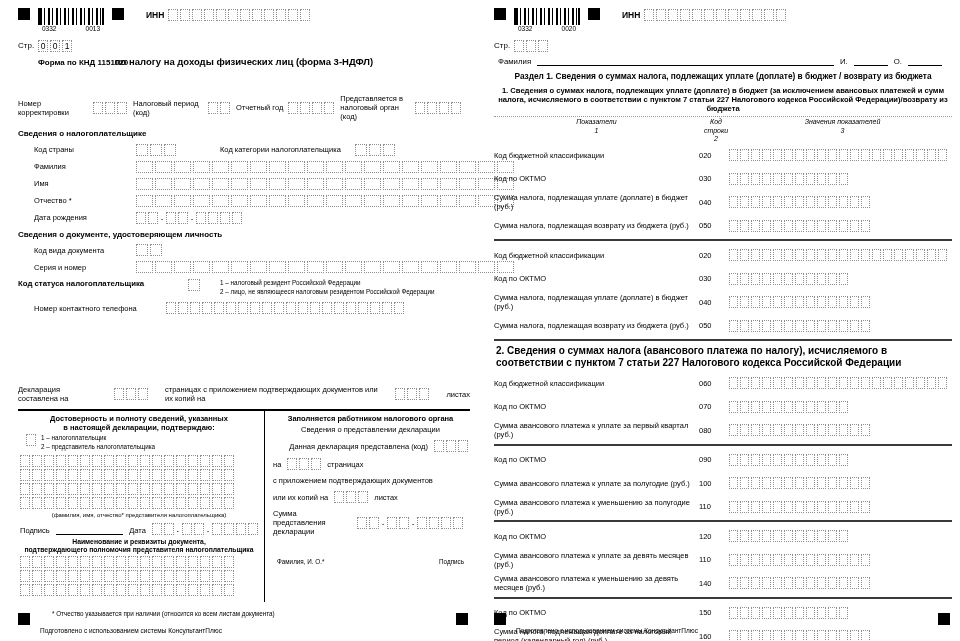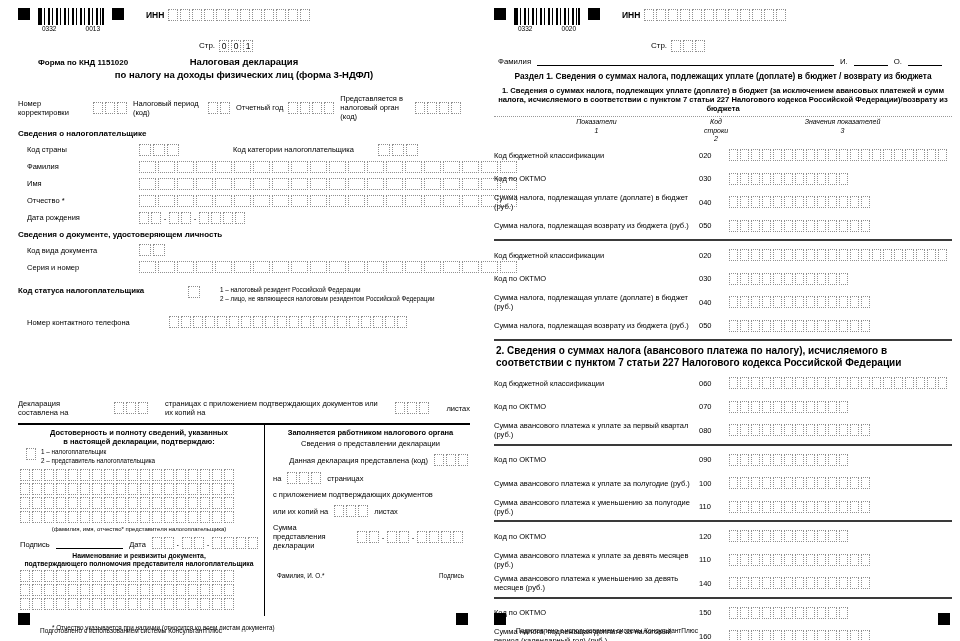--- a/index.html
+++ b/index.html
@@ -10,44 +10,44 @@
   .page2{padding:8px 8px 0 14px;}
 
   
   .reg-row{display:flex;align-items:flex-start;height:30px;}
   .sq{width:12px;height:12px;background:#000;flex:none;}
   .barcode-wrap{margin:0 8px;text-align:center;}
   .barcode{width:62px;height:17px;background:repeating-linear-gradient(90deg,#000 0 2px,#fff 2px 4px,#000 4px 5px,#fff 5px 8px);border-left:2px solid #000;border-right:2px solid #000;}
   .barcode-digits{font-size:6.5px;display:flex;justify-content:space-between;padding:0 4px;}
   .inn-group{display:flex;align-items:center;margin-left:10px;margin-top:1px;gap:4px;}
   .inn-label{font-weight:bold;font-size:8.5px;margin-left:12px;}
-  .str-row{display:flex;justify-content:center;align-items:center;gap:4px;margin:2px 36px 0 0;}
+  .str-row{display:flex;justify-content:flex-start;align-items:center;gap:4px;margin:2px 36px 0 0;}
   .str-label{font-size:8px;}
 
   
   .cellbox{display:inline-flex;gap:2px;vertical-align:middle;}
   .cellbox i{box-sizing:border-box;width:10px;height:12px;border:1px dotted #8f8f8f;font-style:normal;font-size:8.5px;line-height:10px;text-align:center;}
   .cellbox.wide i{width:17px;}
   .cellbox.mid i{width:12px;}
   .dategroup{display:inline-flex;align-items:center;gap:3px;}
   .dategroup .dot{font-weight:bold;}
 
   .head-band{position:relative;height:34px;margin-top:2px;}
   .form-code{position:absolute;left:20px;top:4px;font-weight:bold;font-size:8px;}
   .titles{text-align:center;font-weight:bold;font-size:9.5px;padding-top:2px;}
   .titles div{margin-bottom:2px;}
 
   .fieldrow4{display:flex;align-items:center;gap:6px;margin:6px 0 8px 0;}
   .fgroup{display:flex;align-items:center;gap:5px;}
   .fgroup .flabel{max-width:70px;}
   .sechead{font-weight:bold;font-size:8px;margin:6px 0 4px 0;}
-  .frow{display:flex;align-items:center;margin:5px 9px;gap:24px;}
+  .frow{display:flex;align-items:center;margin:5px 16px;gap:14px;}
   .frow .flabel{width:88px;flex:none;}
   .frow.inline2 .flabel2{margin-left:30px;}
-  .status-row{display:flex;align-items:flex-start;gap:20px;margin:13px 0;}
+  .status-row{display:flex;align-items:flex-start;gap:20px;margin:6px 0;}
   .status-row .flabel{width:150px;font-weight:bold;font-size:7.8px;}
   .status-notes{font-size:6.3px;line-height:1.35;}
   .spacer{height:62px;}
   .composed{display:flex;align-items:center;gap:17px;margin:4px 0 6px 0;}
 
   .panel{display:flex;border-top:2px solid #000;margin-top:4px;min-height:168px;}
   .panel-left{width:247px;box-sizing:border-box;border-right:1.5px solid #000;padding:3px 6px 4px 2px;}
   .panel-right{flex:1;padding:3px 2px 4px 8px;}
   .panel h4{margin:0 0 2px 0;font-size:7.5px;font-weight:bold;text-align:center;}
   .opts{display:flex;gap:5px;margin:1px 0 3px 6px;}
@@ -128,21 +128,20 @@
       <span class="cellbox">
           <i>0</i>
           <i>0</i>
           <i>1</i>
         </span>
     </div>
 
     <div class="head-band">
       <div class="form-code">Форма по КНД 1151020</div>
       <div class="titles">
-        <div>Налоговая декларация</div>
         <div>по налогу на доходы физических лиц (форма 3-НДФЛ)</div>
       </div>
     </div>
 
     <div class="fieldrow4">
       <div class="fgroup">
         <span class="flabel">Номер корректировки</span>
         <span class="cellbox">
             <i></i>
             <i></i>

